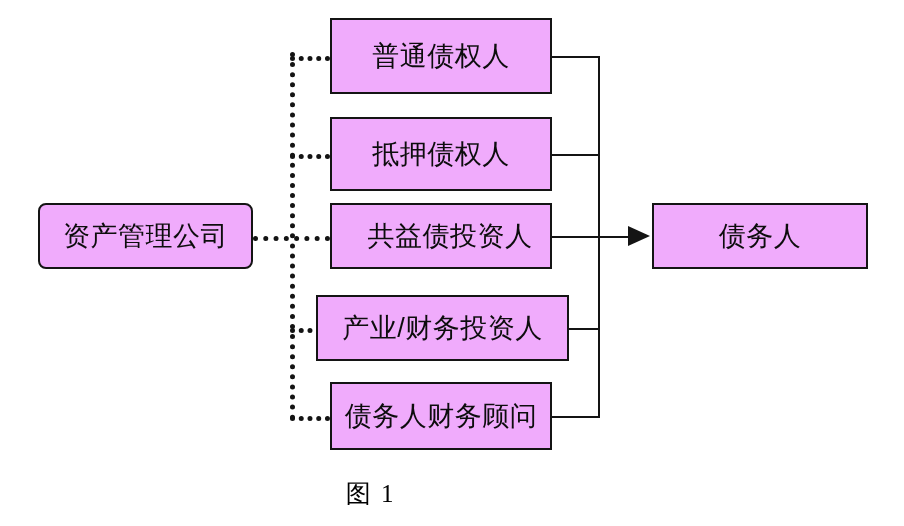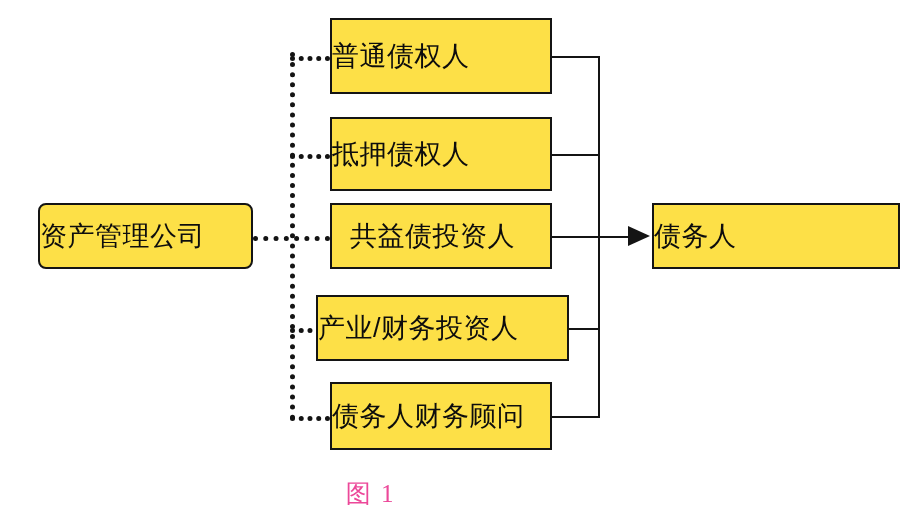--- a/index.html
+++ b/index.html
@@ -16,43 +16,44 @@
     height: 526px;
     background: #ffffff;
     overflow: hidden;
   }
 
   
   .node {
     position: absolute;
     box-sizing: border-box;
     border: 2.5px solid #141414;
-    background: #fde047;
+    background: #f0abfc;
     display: flex;
     align-items: center;
+    justify-content: center;
     color: #0d0d0d;
     font-family: "Liberation Sans", "DejaVu Sans", sans-serif;
     letter-spacing: 0.5px;
     white-space: nowrap;
     z-index: 5;
   }
   .node-label {
     display: block;
     line-height: 1;
   }
 
   #node-amc      { left: 38px;  top: 203px; width: 215px; height: 66px; font-size: 27px; border-radius: 8px; }
 
   #node-s0       { left: 330px; top: 18px;  width: 222px; height: 76px; font-size: 27px; }
   #node-s1       { left: 330px; top: 117px; width: 222px; height: 74px; font-size: 27px; }
   #node-s2       { left: 330px; top: 203px; width: 222px; height: 66px; font-size: 27px; padding-left: 18px; }
   #node-s3       { left: 316px; top: 295px; width: 253px; height: 66px; font-size: 27px; }
   #node-s4       { left: 330px; top: 382px; width: 222px; height: 68px; font-size: 27px; }
 
-  #node-debtor   { left: 652px; top: 203px; width: 248px; height: 66px; font-size: 27px; }
+  #node-debtor   { left: 652px; top: 203px; width: 216px; height: 66px; font-size: 27px; }
 
   
   .hline {
     position: absolute;
     height: 0;
     border-top: 2.5px solid #141414;
     z-index: 2;
   }
   .vline {
     position: absolute;
@@ -108,21 +109,21 @@
 
   
   #caption {
     position: absolute;
     left: 0;
     top: 477px;
     width: 741px;
     text-align: center;
     font-family: "Liberation Serif", "DejaVu Serif", serif;
     font-size: 25px;
-    color: #ec4899;
+    color: #000000;
     letter-spacing: 2px;
     z-index: 6;
   }
 </style>
 </head>
 <body>
 
 <div id="stage">
 
   <div class="dotted-h" id="dot-main"></div>

